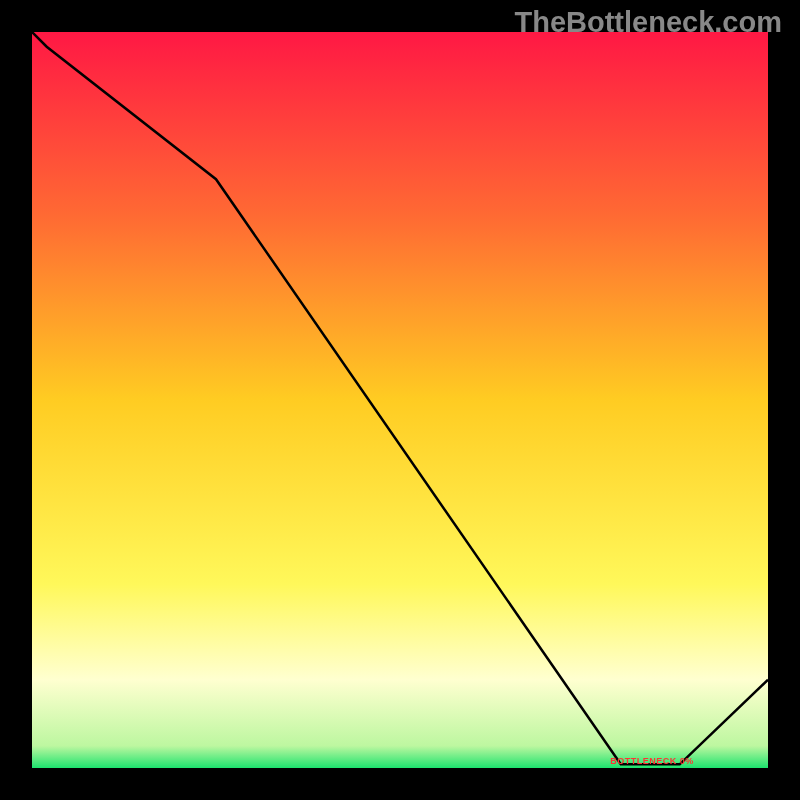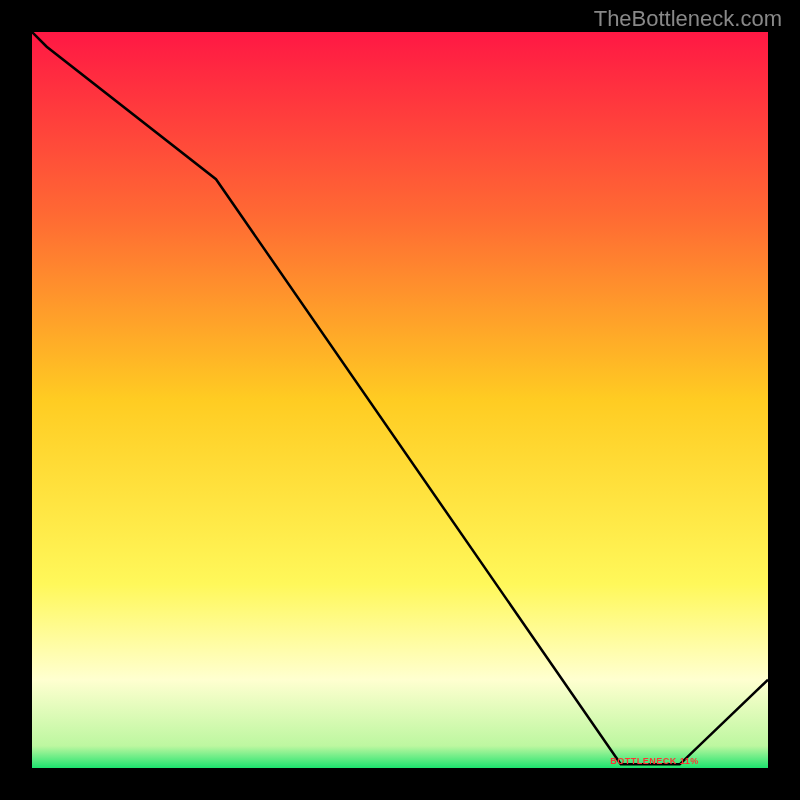--- a/index.html
+++ b/index.html
@@ -8,22 +8,22 @@
     height: 800px;
     background: #000;
     position: relative;
     font-family: Arial, sans-serif;
   }
   .watermark {
     position: absolute;
     top: 6px;
     right: 18px;
     color: #888;
-    font-size: 22px;
-    font-weight: 400;
+    font-size: 29px;
+    font-weight: 700;
     z-index: 10;
   }
   .plot-area {
     position: absolute;
     left: 32px;
     top: 32px;
     width: 736px;
     height: 736px;
     overflow: hidden;
   }
@@ -64,14 +64,14 @@
           <stop offset="88%" stop-color="#ffffd0"></stop>
           <stop offset="97%" stop-color="#bdf7a0"></stop>
           <stop offset="100%" stop-color="#1de36e"></stop>
         </linearGradient>
     </defs>
     <rect x="0" y="0" width="736" height="736" fill="url(#bg)"></rect>
   </svg>
   <svg class="line-svg" viewBox="0 0 736 736" preserveAspectRatio="none">
     <path fill="none" stroke="#000" stroke-width="2.5" d="M0.0 0.0 L14.7 14.7 L184.0 147.2 L588.8 732.3 L647.7 732.3 L736.0 647.7"></path>
   </svg>
-  <div class="annotation" style="left: 578.24px; top: 724.32px;">BOTTLENECK 11%</div>
+  <div class="annotation" style="left: 578.24px; top: 724.32px;">BOTTLENECK 0%</div>
 </div>
 
 </body></html>

